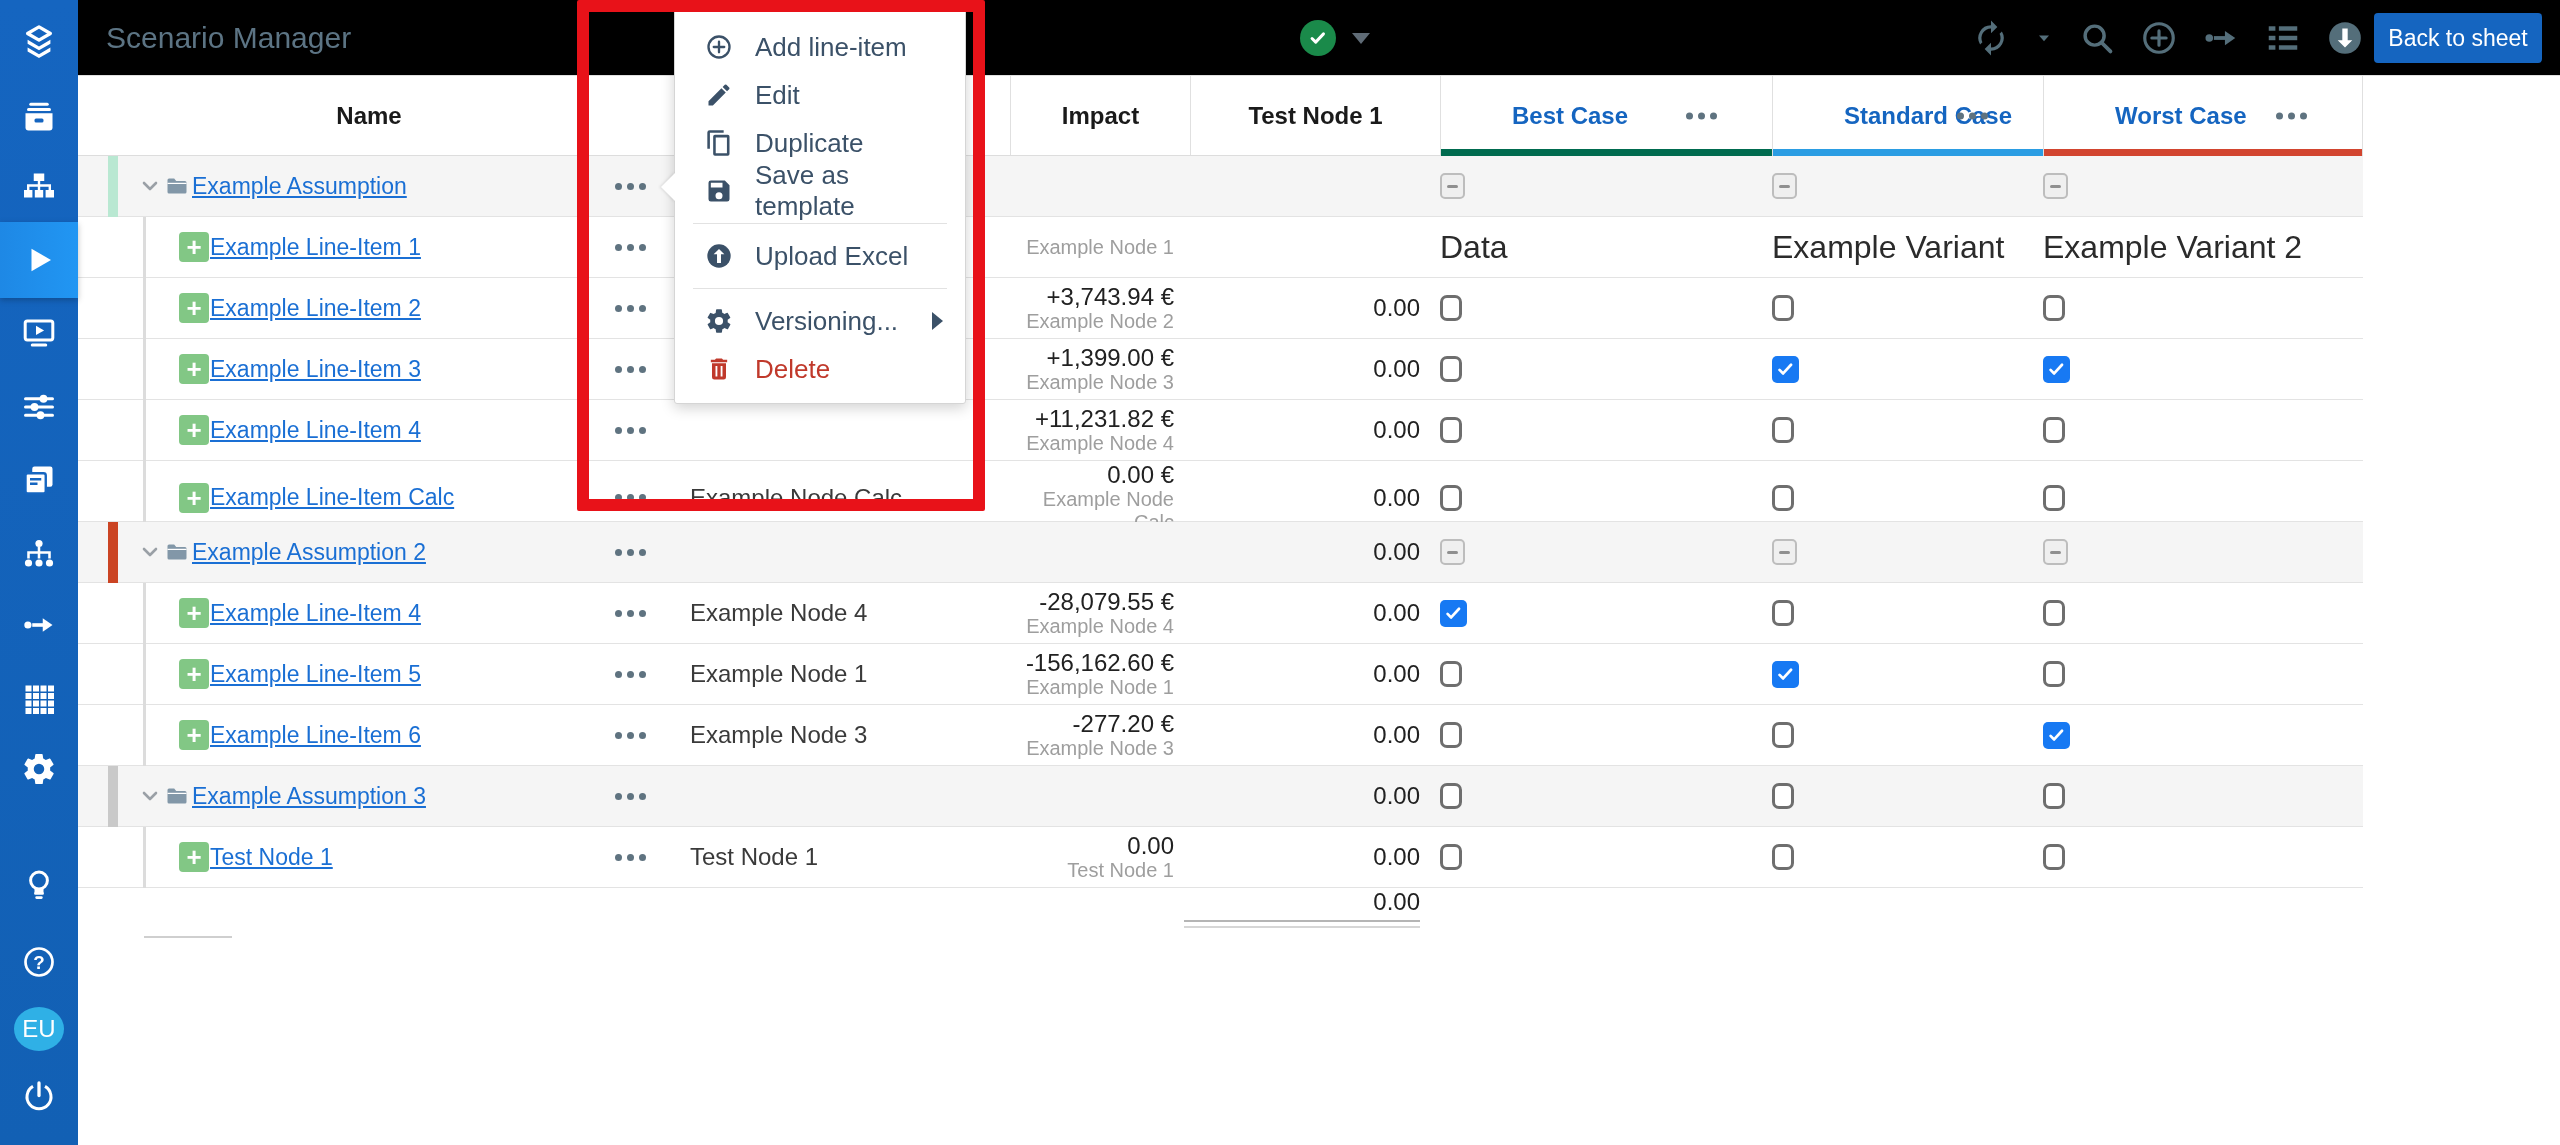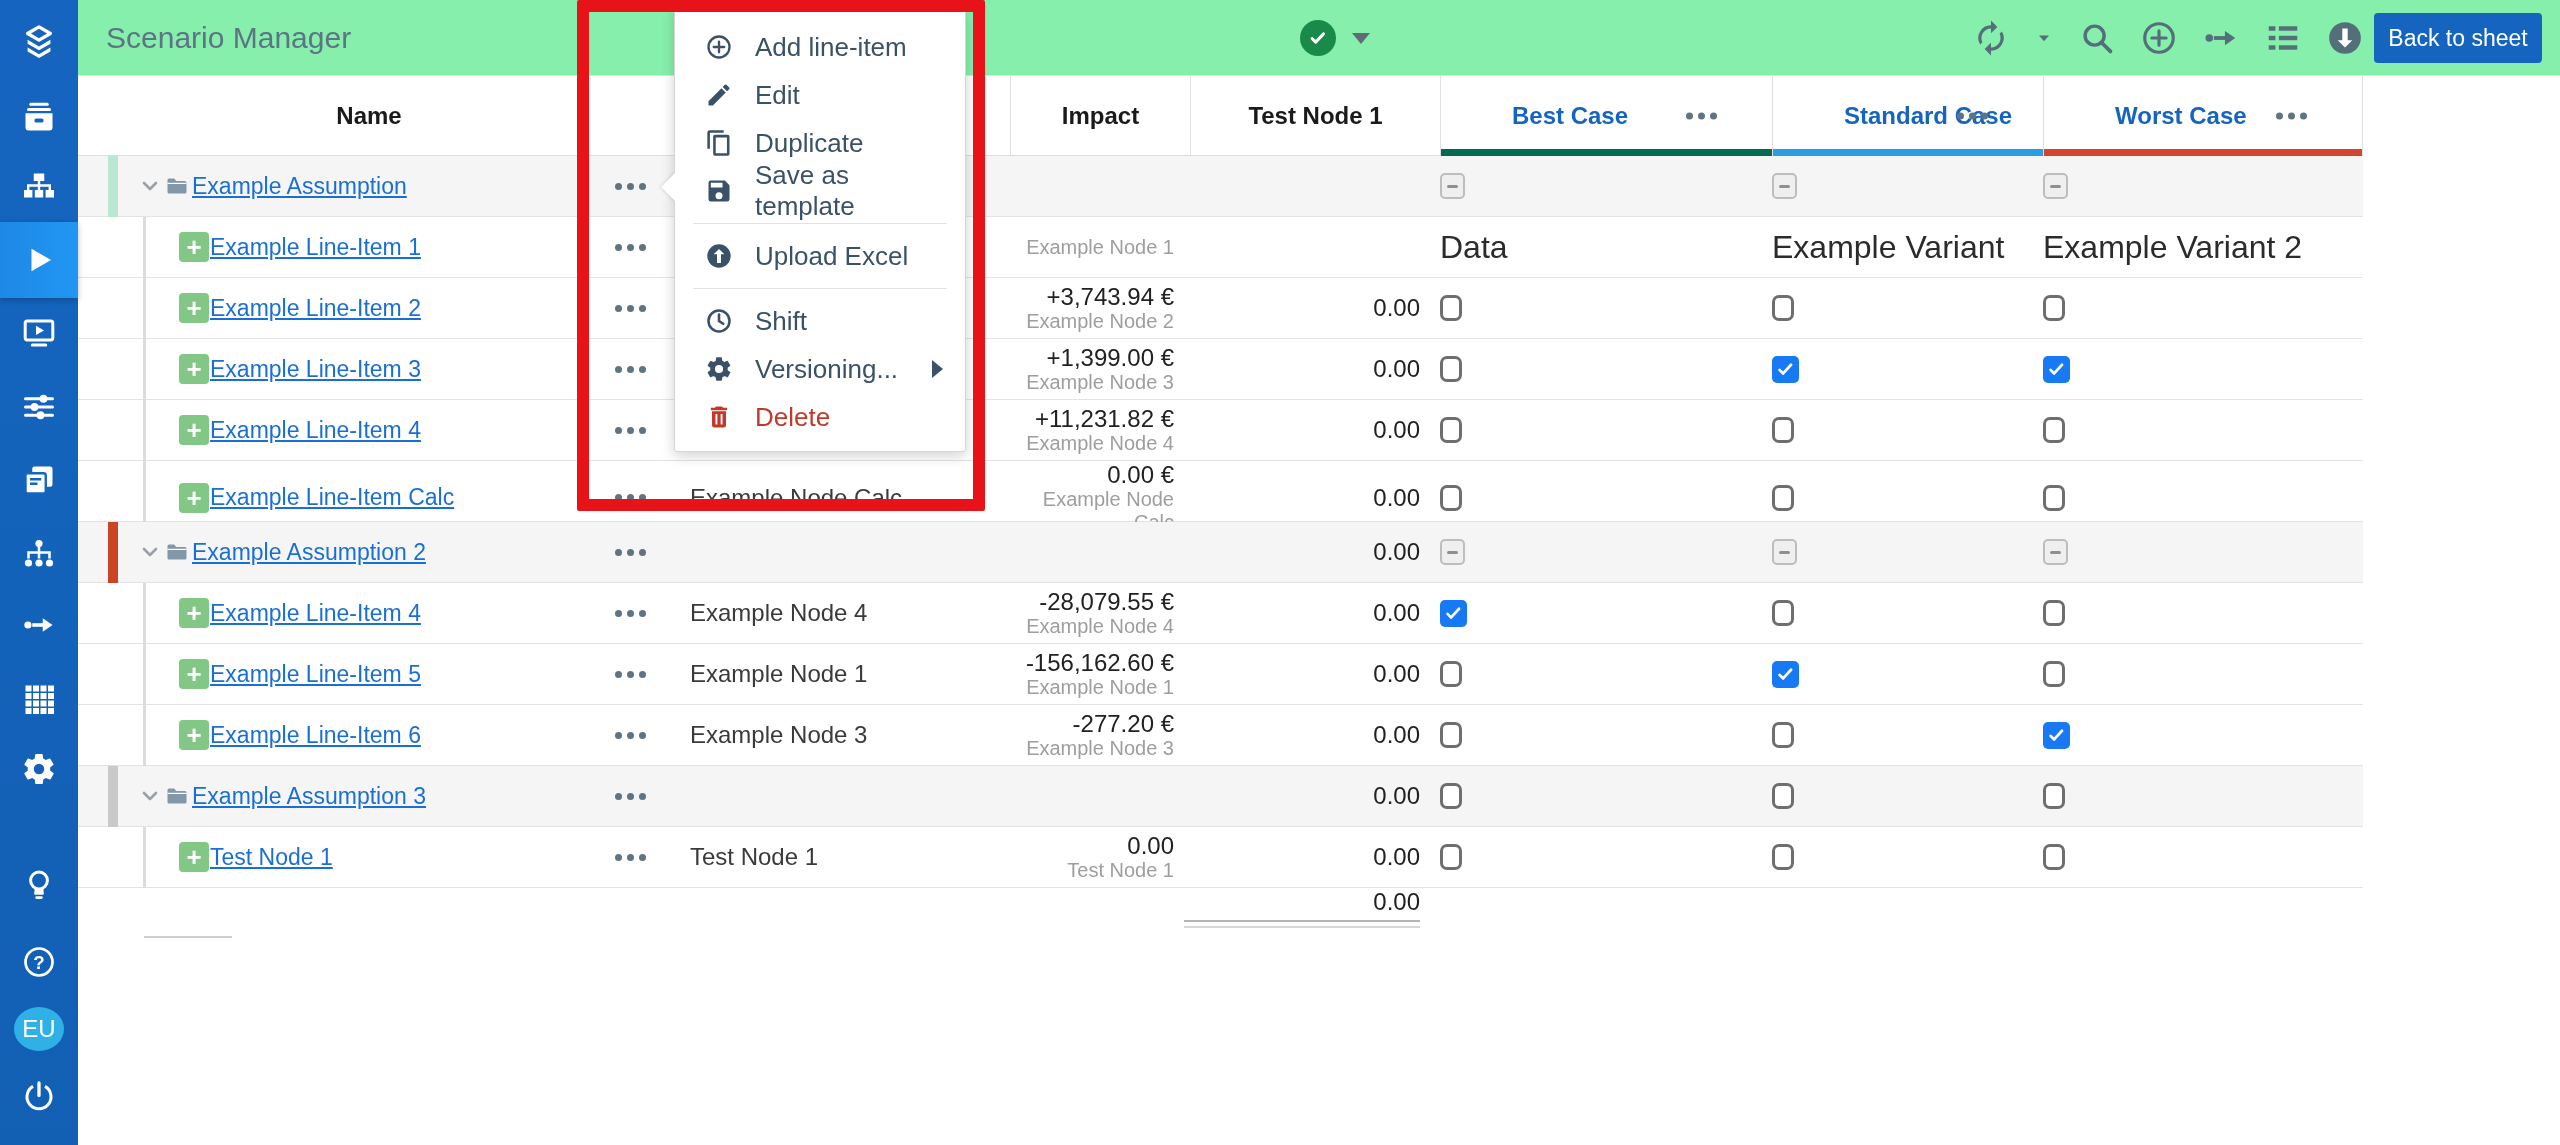--- a/index.html
+++ b/index.html
@@ -19,21 +19,21 @@
   .sb-item:nth-child(5){top:296px;} .sb-item:nth-child(6){top:370px;}
   .sb-item:nth-child(7){top:443px;} .sb-item:nth-child(8){top:517px;}
   .sb-item:nth-child(9){top:588px;} .sb-item:nth-child(10){top:662px;}
   .sb-item:nth-child(11){top:732px;} .sb-item:nth-child(12){top:848px;}
   .sb-item:nth-child(13){top:925px;} .sb-item:nth-child(14){top:992px;}
   .sb-item:nth-child(15){top:1060px;}
   .avatar-circle { width:50px; height:44px; border-radius:50%; background:#2fb0e6;
     display:flex; align-items:center; justify-content:center; font-size:24px; color:#fff; }
 
   
-  .topbar { position:absolute; left:78px; top:0; width:2482px; height:76px; background:#86efac;
+  .topbar { position:absolute; left:78px; top:0; width:2482px; height:76px; background:#000000;
     border-bottom:1px solid #e0e0e0; z-index:2; }
   .page-title { position:absolute; left:28px; top:0; line-height:76px; font-size:30px; color:#5c7484; }
   .status-wrap { position:absolute; left:1222px; top:20px; display:flex; align-items:center; gap:16px; cursor:pointer; }
   .status-circle { width:36px; height:36px; border-radius:50%; background:#1a8a4a;
     display:flex; align-items:center; justify-content:center; }
   .status-circle svg { width:22px; height:22px; }
   .caret-down { width:0; height:0; border-left:9px solid transparent; border-right:9px solid transparent;
     border-top:11px solid #5f6b76; }
   .toolbar { position:absolute; right:196px; top:0; height:76px; display:flex; align-items:center; gap:24px;
     color:#546e7a; }
@@ -869,29 +869,20 @@
             <circle cx="12" cy="12" r="10" fill="currentColor"></circle>
             <path d="M12 6l4.6 4.6h-2.9V18h-3.4v-7.4H7.4z" fill="#fff"></path>
           </svg>
         </span>
         <span>Upload Excel</span>
       </div>
       <div class="menu-divider"></div>
       <div class="menu-item">
         <span style="display: flex;">
           <svg viewBox="0 0 24 24">
-            <circle cx="12" cy="12" r="9" fill="none" stroke="currentColor" stroke-width="2.2"></circle>
-            <path d="M12 6.5V12l3.6 2.4" fill="none" stroke="currentColor" stroke-width="2.2" stroke-linecap="round"></path>
-          </svg>
-        </span>
-        <span>Shift</span>
-      </div>
-      <div class="menu-item">
-        <span style="display: flex;">
-          <svg viewBox="0 0 24 24">
             <path d="M19.4 13c.04-.33.06-.66.06-1s-.02-.67-.06-1l2.1-1.65a.5.5 0 00.12-.64l-2-3.46a.5.5 0 00-.61-.22l-2.48 1a7.1 7.1 0 00-1.73-1l-.37-2.65A.5.5 0 0014 2h-4a.5.5 0 00-.5.42l-.37 2.65c-.62.26-1.2.6-1.73 1l-2.48-1a.5.5 0 00-.6.22l-2 3.46a.5.5 0 00.11.64L4.54 11c-.04.33-.06.66-.06 1s.02.67.06 1l-2.1 1.65a.5.5 0 00-.12.64l2 3.46c.13.23.4.32.61.22l2.48-1c.53.4 1.11.74 1.73 1l.37 2.65c.04.24.25.42.5.42h4c.25 0 .46-.18.5-.42l.37-2.65a7.1 7.1 0 001.73-1l2.48 1c.22.1.48 0 .61-.22l2-3.46a.5.5 0 00-.12-.64L19.4 13zM12 15.5a3.5 3.5 0 110-7 3.5 3.5 0 010 7z" fill="currentColor"></path>
           </svg>
         </span>
         <span>Versioning...</span>
         <span class="submenu-caret"></span>
       </div>
       <div class="menu-item danger">
         <span style="display: flex;">
           <svg viewBox="0 0 24 24">
             <path d="M6 19a2 2 0 002 2h8a2 2 0 002-2V7H6v12zM9 9.5h1.6v9H9v-9zm4.4 0H15v9h-1.6v-9zM19 4h-3.5l-1-1h-5l-1 1H5v2.2h14V4z" fill="currentColor"></path>

